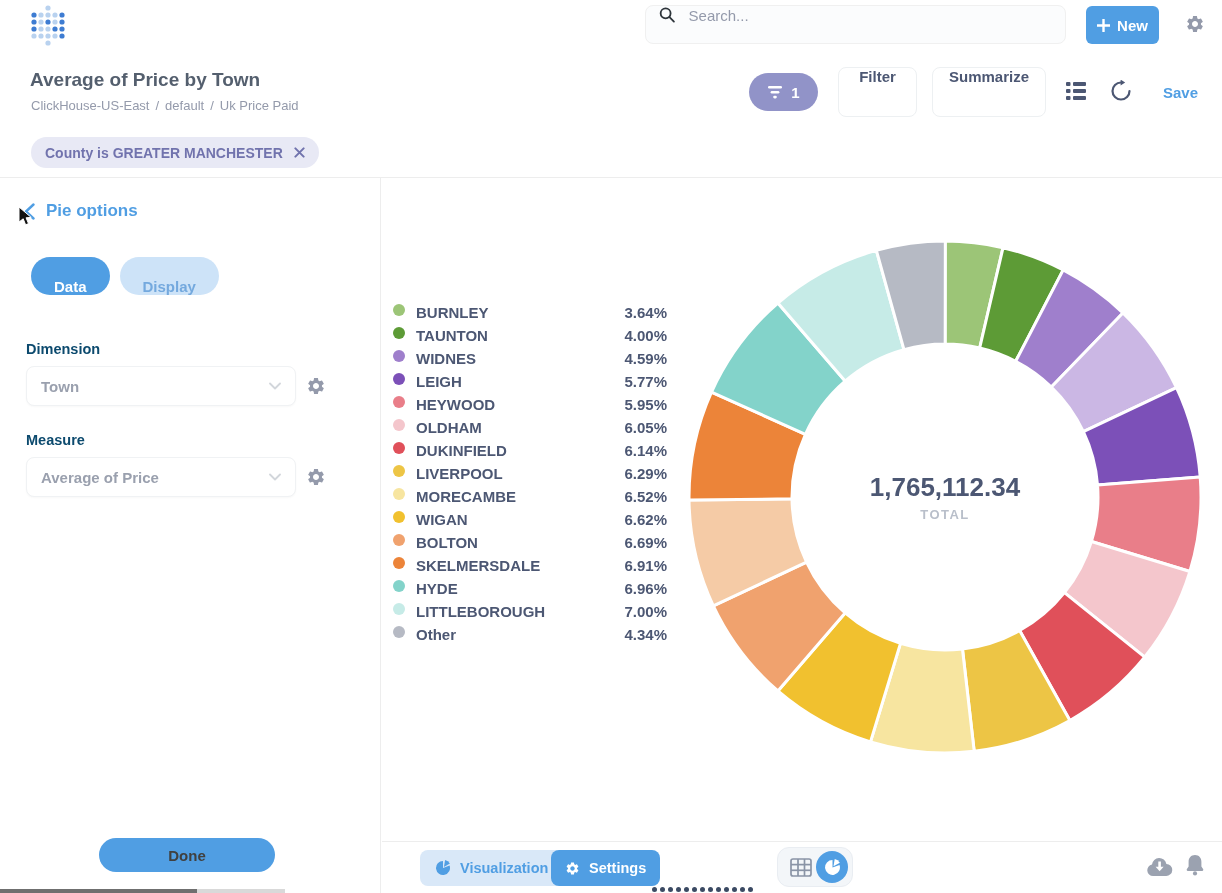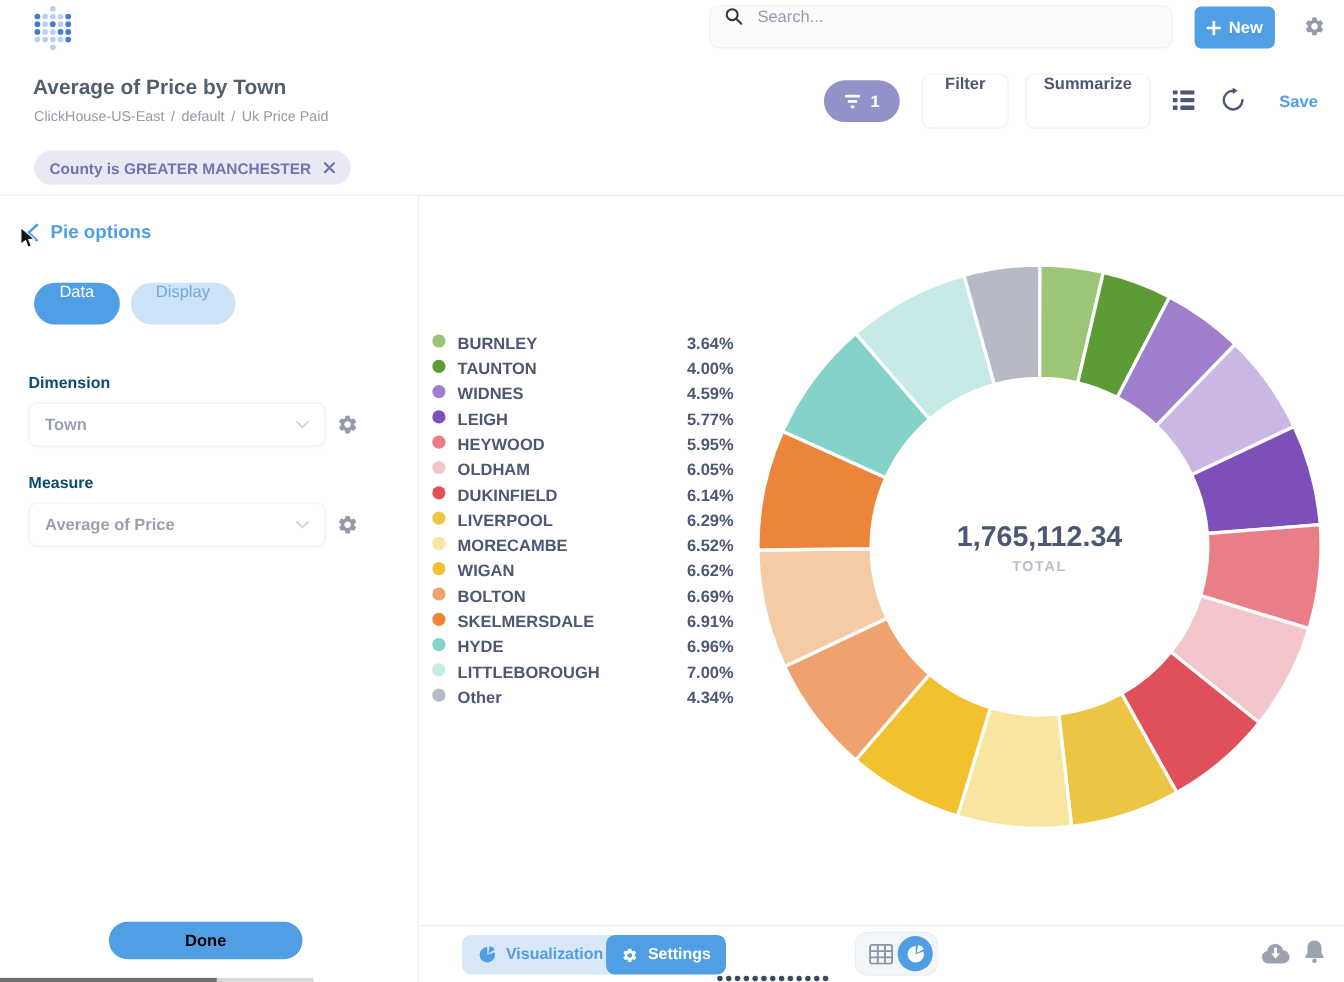--- a/index.html
+++ b/index.html
@@ -52,42 +52,42 @@
     color:#7173AD;font-weight:700;font-size:14px;display:inline-flex;align-items:center;
     padding:0 14px;gap:11px;cursor:pointer;
   }
   .chip-close{width:11px;height:11px;color:#7173AD;cursor:pointer;display:flex;}
   
   .sidebar{left:0;top:178px;width:381px;height:715px;border-right:1px solid #EDEDED;box-sizing:border-box;background:#fff;}
   .back-chevron{position:absolute;left:24px;top:25px;width:11px;height:17px;color:#509EE3;cursor:pointer;}
   .pie-options-title{position:absolute;left:46px;top:23px;font-size:17px;font-weight:700;color:#509EE3;}
   .mouse-cursor{position:absolute;left:17px;top:29px;width:16px;height:20px;}
   .tabs{position:absolute;left:31px;top:79px;display:flex;gap:10px;}
-  .tab{height:38px;border-radius:19px;padding:0 23px;display:flex;align-items:flex-start;font-weight:400;font-size:15px;cursor:pointer;}
+  .tab{height:38px;border-radius:19px;padding:0 23px;display:flex;align-items:flex-end;font-weight:700;font-size:15px;cursor:pointer;}
   .tab.active{background:#509EE3;color:#fff;}
   .tab.inactive{background:#CDE3F8;color:#74A9DE;}
   .field-label{position:absolute;left:26px;font-size:14.5px;font-weight:700;color:#0c4a6e;}
   #dimension-label{top:163px;}
   #measure-label{top:254px;}
   .select{
     position:absolute;left:26px;width:270px;height:40px;box-sizing:border-box;
     border:1px solid #F0F2F4;border-radius:8px;background:#fff;
     box-shadow:0 1px 2px rgba(0,0,0,0.03);
     display:flex;align-items:center;padding:0 14px;
     color:#9AA0AE;font-size:15px;font-weight:700;cursor:pointer;
   }
   #dimension-select{top:188px;}
   #measure-select{top:279px;}
   .select .chev{margin-left:auto;color:#D2D6DB;display:flex;}
   .select-gear{position:absolute;left:306px;width:20px;height:20px;color:#949AAB;cursor:pointer;}
   #dimension-gear{top:198px;}
   #measure-gear{top:289px;}
   .done-btn{
     position:absolute;left:99px;top:660px;width:176px;height:34px;border-radius:17px;
-    background:#509EE3;color:#000000;font-weight:700;font-size:15px;
+    background:#509EE3;color:#404040;font-weight:700;font-size:15px;
     display:flex;align-items:center;justify-content:center;cursor:pointer;
   }
   
   .main{left:382px;top:178px;width:840px;height:715px;}
   #legend{position:absolute;left:11px;top:126px;width:274px;}
   .legend-row{display:flex;height:23px;cursor:pointer;}
   .legend-dot{width:12px;height:12px;border-radius:50%;margin-right:11px;flex:none;}
   .legend-label{font-size:15px;font-weight:700;color:#4C5773;white-space:nowrap;}
   .legend-pct{margin-left:auto;font-size:15px;font-weight:700;color:#4C5773;}
   #donut{position:absolute;left:303px;top:59px;}

